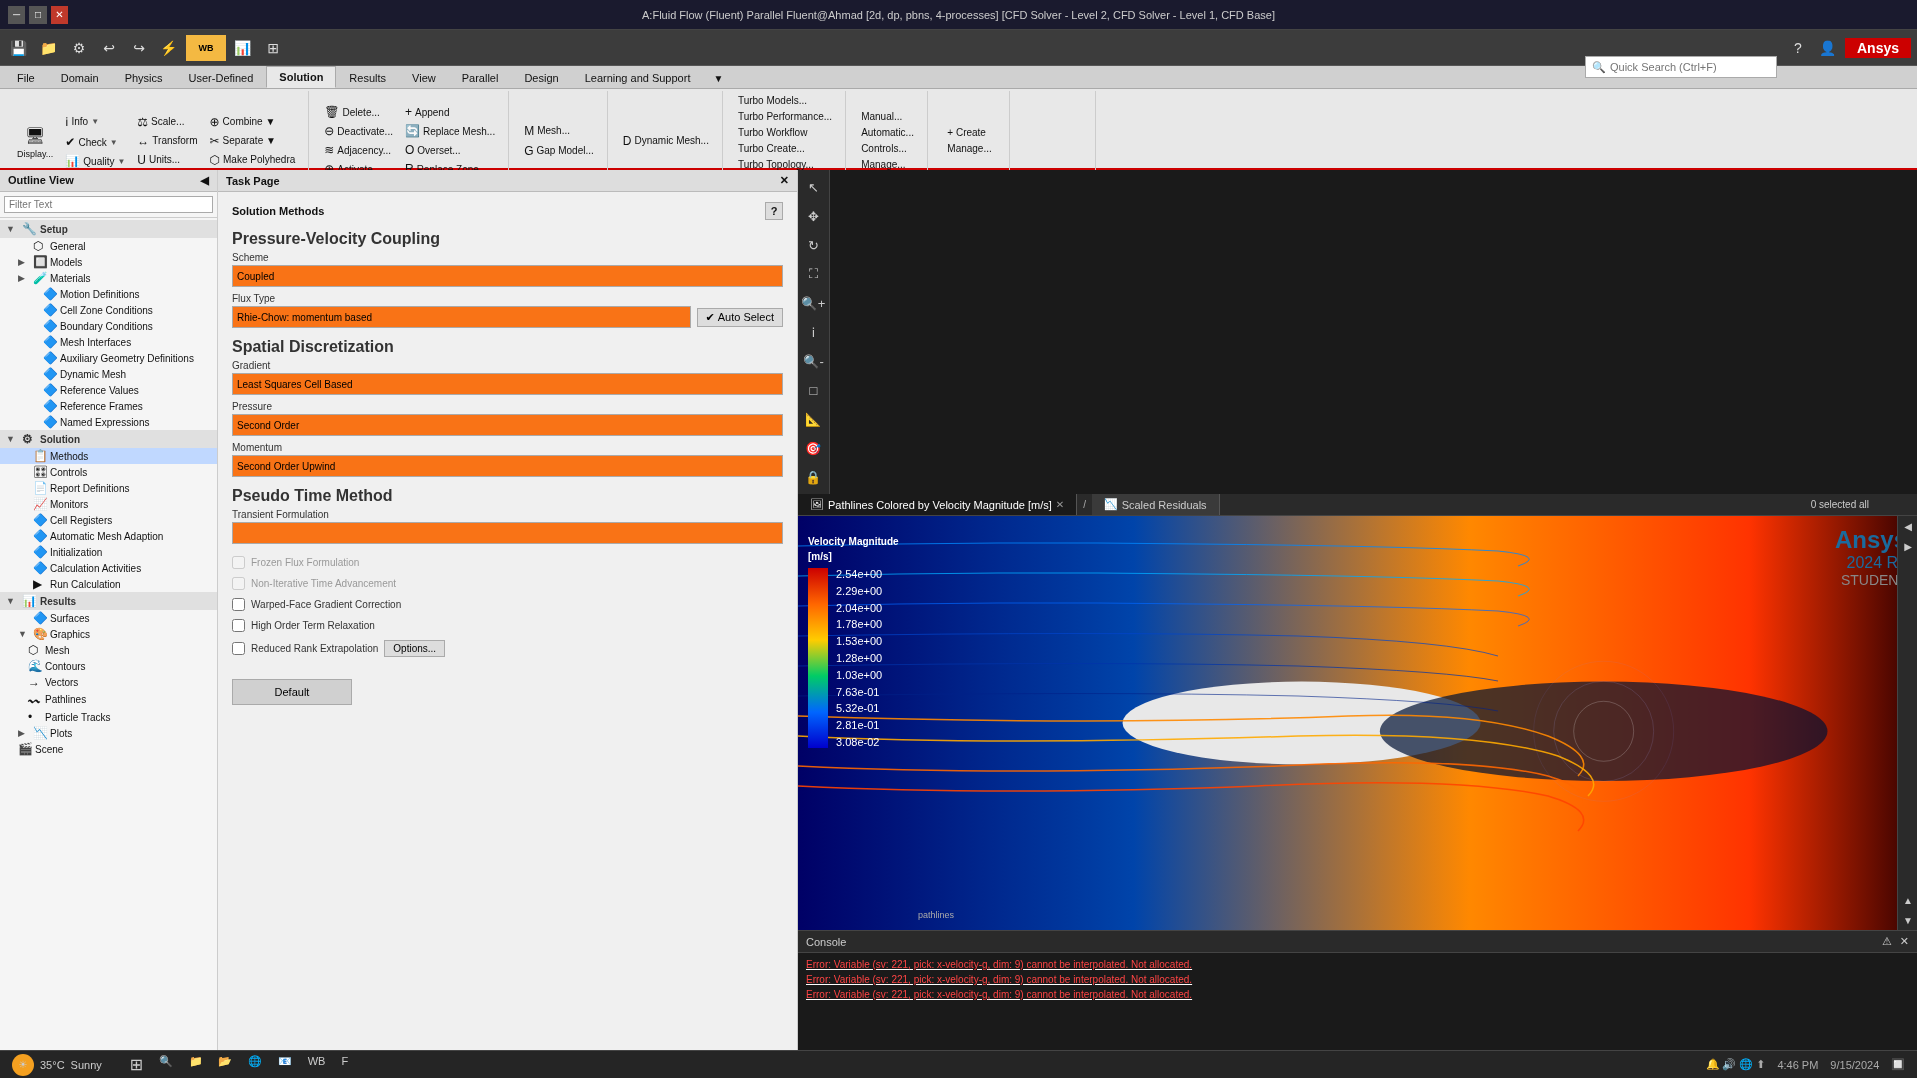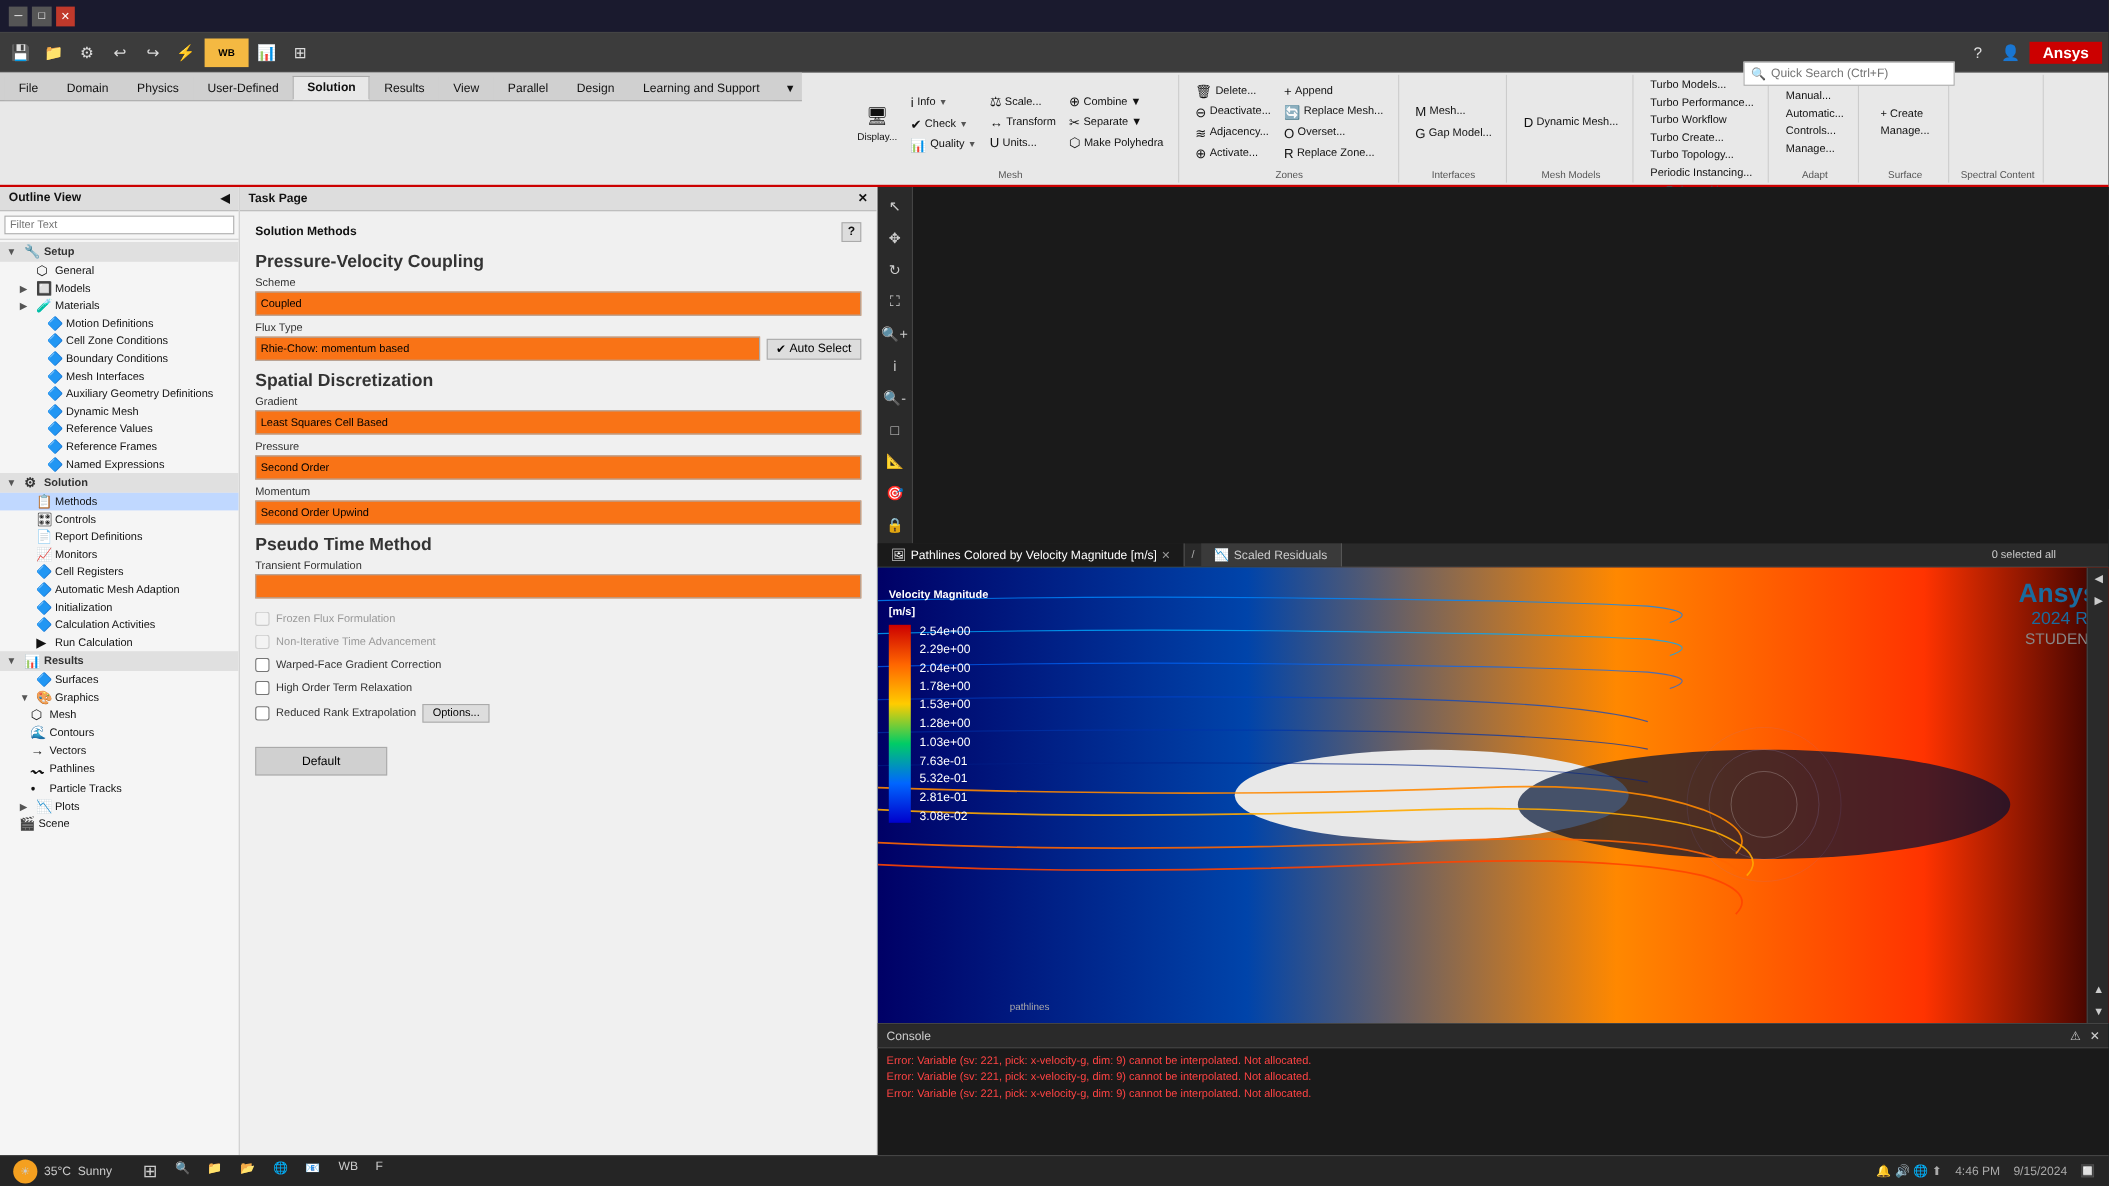--- a/index.html
+++ b/index.html
@@ -13,21 +13,21 @@
     #title-bar .title { font-size: 11px; color: #ccc; flex: 1; text-align: center; }
     #title-bar .win-btn { width: 18px; height: 18px; background: #555; border: none; color: #fff; cursor: pointer; font-size: 10px; display: flex; align-items: center; justify-content: center; }
     #title-bar .win-btn.close { background: #c0392b; }
 
     
     #toolbar { height: 36px; background: #3c3c3c; display: flex; align-items: center; padding: 0 6px; gap: 4px; border-bottom: 1px solid #555; }
     #toolbar .tool-btn { width: 26px; height: 26px; background: transparent; border: 1px solid transparent; cursor: pointer; display: flex; align-items: center; justify-content: center; color: #ddd; font-size: 14px; }
     #toolbar .ansys-logo { width: 40px; height: 26px; background: #f4b942; color: #000; font-size: 9px; font-weight: bold; display: flex; align-items: center; justify-content: center; }
 
     
-    #ribbon { height: 104px; background: #e8e8e8; color: #111; border-bottom: 2px solid #c00; display: flex; flex-direction: row; gap: 33px; }
+    #ribbon { height: 104px; background: #e8e8e8; color: #111; border-bottom: 2px solid #c00; display: flex; flex-direction: column; }
     #ribbon-tabs { height: 26px; display: flex; align-items: flex-end; background: #d0d0d0; border-bottom: 1px solid #aaa; padding-left: 4px; }
     .ribbon-tab { padding: 4px 12px; background: #d0d0d0; cursor: pointer; font-size: 11px; border: 1px solid transparent; border-bottom: none; }
     .ribbon-tab.active { background: #e8e8e8; border-color: #aaa; border-bottom: 1px solid #e8e8e8; font-weight: bold; }
     #ribbon-content { display: flex; flex: 1; align-items: stretch; padding: 2px 4px; gap: 2px; }
     .ribbon-group { display: flex; flex-direction: column; align-items: center; border-right: 1px solid #ccc; padding: 2px 8px; min-width: 80px; }
     .ribbon-group-label { font-size: 9px; color: #555; margin-top: auto; padding-top: 2px; }
     .ribbon-group-items { display: flex; gap: 2px; align-items: center; flex: 1; }
     .ribbon-btn { display: flex; flex-direction: column; align-items: center; cursor: pointer; padding: 2px 4px; min-width: 44px; border: 1px solid transparent; }
     .ribbon-btn .icon { width: 28px; height: 28px; display: flex; align-items: center; justify-content: center; font-size: 16px; }
     .ribbon-btn .lbl { font-size: 9px; color: #111; text-align: center; line-height: 1.1; white-space: nowrap; }
@@ -95,21 +95,21 @@
     .ansys-watermark { position: absolute; top: 10px; right: 10px; text-align: right; }
     .ansys-wm-text { font-size: 24px; font-weight: bold; color: #1a6b9e; }
     .ansys-wm-year { font-size: 16px; color: #1a6b9e; }
     .ansys-wm-student { font-size: 14px; color: #888; }
     #pathlines-label { position: absolute; bottom: 10px; left: 120px; color: #aaa; font-size: 9px; }
 
     
     #console { height: 120px; background: #1a1a1a; border-top: 1px solid #444; display: flex; flex-direction: column; }
     #console-header { height: 22px; background: #2a2a2a; display: flex; align-items: center; justify-content: space-between; padding: 0 8px; border-bottom: 1px solid #444; }
     #console-header span { color: #ccc; font-size: 11px; }
-    #console-body { flex: 1; overflow-y: auto; padding: 4px 8px; }
+    #console-body { flex: 1; overflow-y: auto; padding: 4px 8px; text-decoration: underline; }
     .console-line { color: #ff4444; font-size: 10px; line-height: 1.5; }
 
     
     #status-bar { height: 28px; background: #252525; display: flex; align-items: center; justify-content: space-between; padding: 0 12px; border-top: 1px solid #444; }
     #status-bar .left { display: flex; align-items: center; gap: 8px; }
     #status-bar .right { display: flex; align-items: center; gap: 12px; font-size: 10px; color: #aaa; }
     .weather-info { display: flex; align-items: center; gap: 6px; color: #ccc; }
     .weather-circle { width: 22px; height: 22px; background: #f4a020; border-radius: 50%; display: flex; align-items: center; justify-content: center; font-size: 10px; }
 
     
@@ -118,20 +118,21 @@
   </style>
 </head>
 <body>
 
 <div id="title-bar">
   <div style="width:60px;display:flex;gap:4px;">
     <div class="win-btn">─</div>
     <div class="win-btn">□</div>
     <div class="win-btn close">✕</div>
   </div>
+  <div class="title">A:Fluid Flow (Fluent) Parallel Fluent@Ahmad  [2d, dp, pbns, 4-processes] [CFD Solver - Level 2, CFD Solver - Level 1, CFD Base]</div>
   <div style="width:60px;"></div>
 </div>
 
 <div id="toolbar">
   <button class="tool-btn">💾</button>
   <button class="tool-btn">📁</button>
   <button class="tool-btn">⚙</button>
   <button class="tool-btn">↩</button>
   <button class="tool-btn">↪</button>
   <button class="tool-btn">⚡</button>

